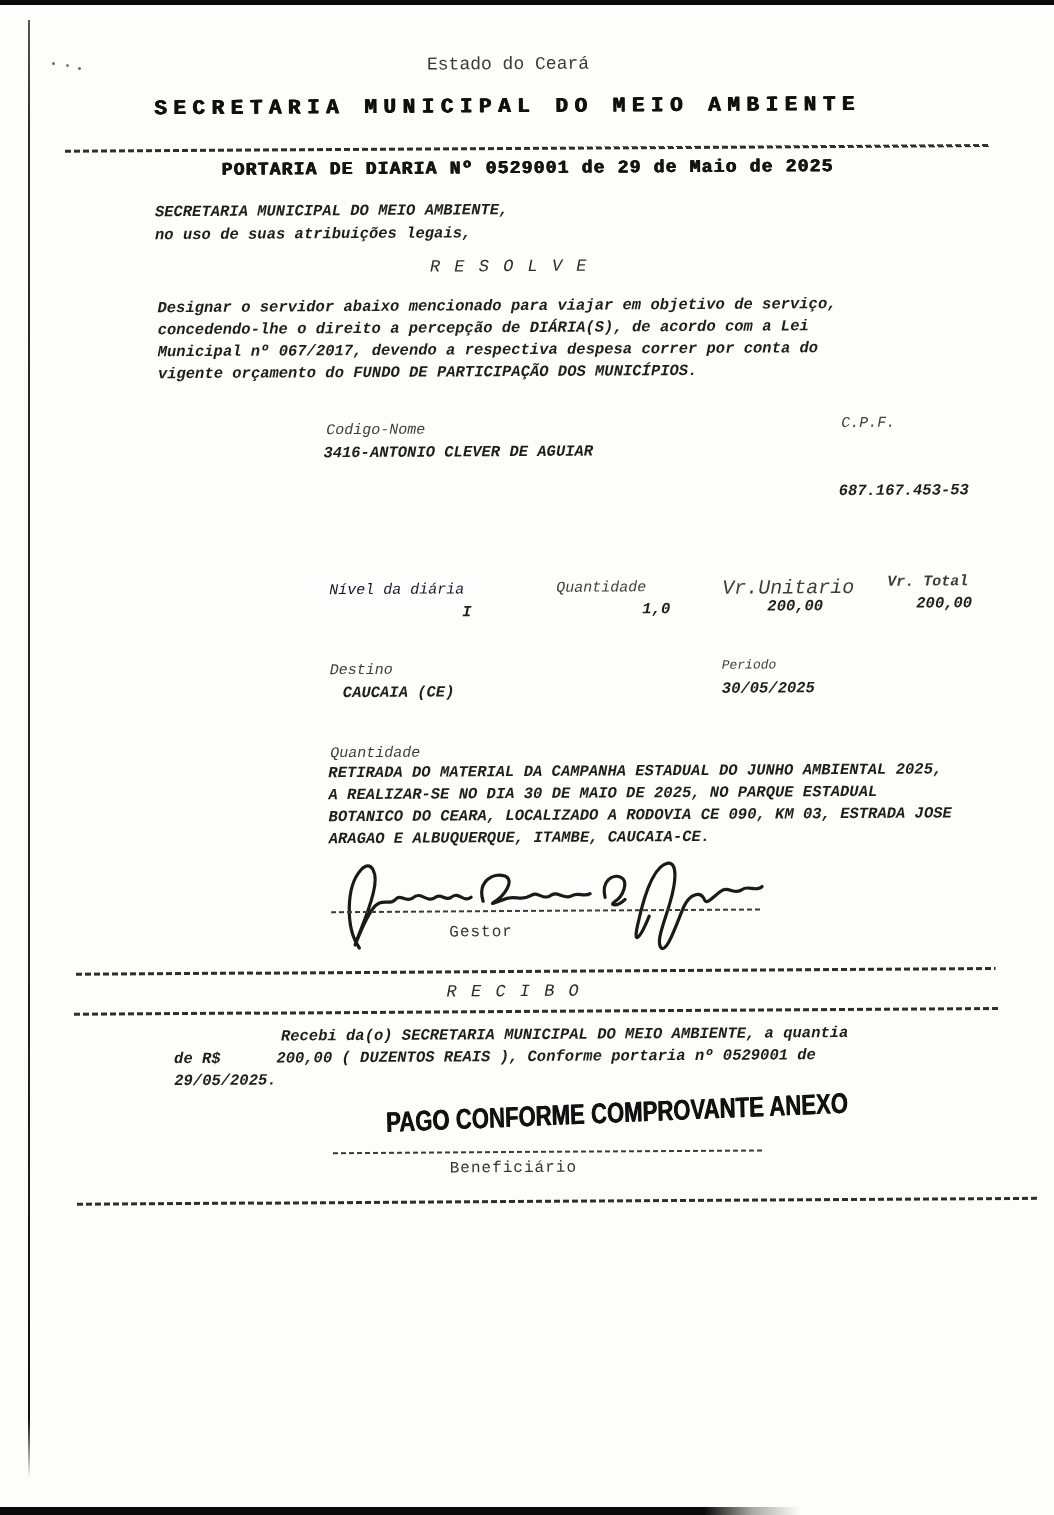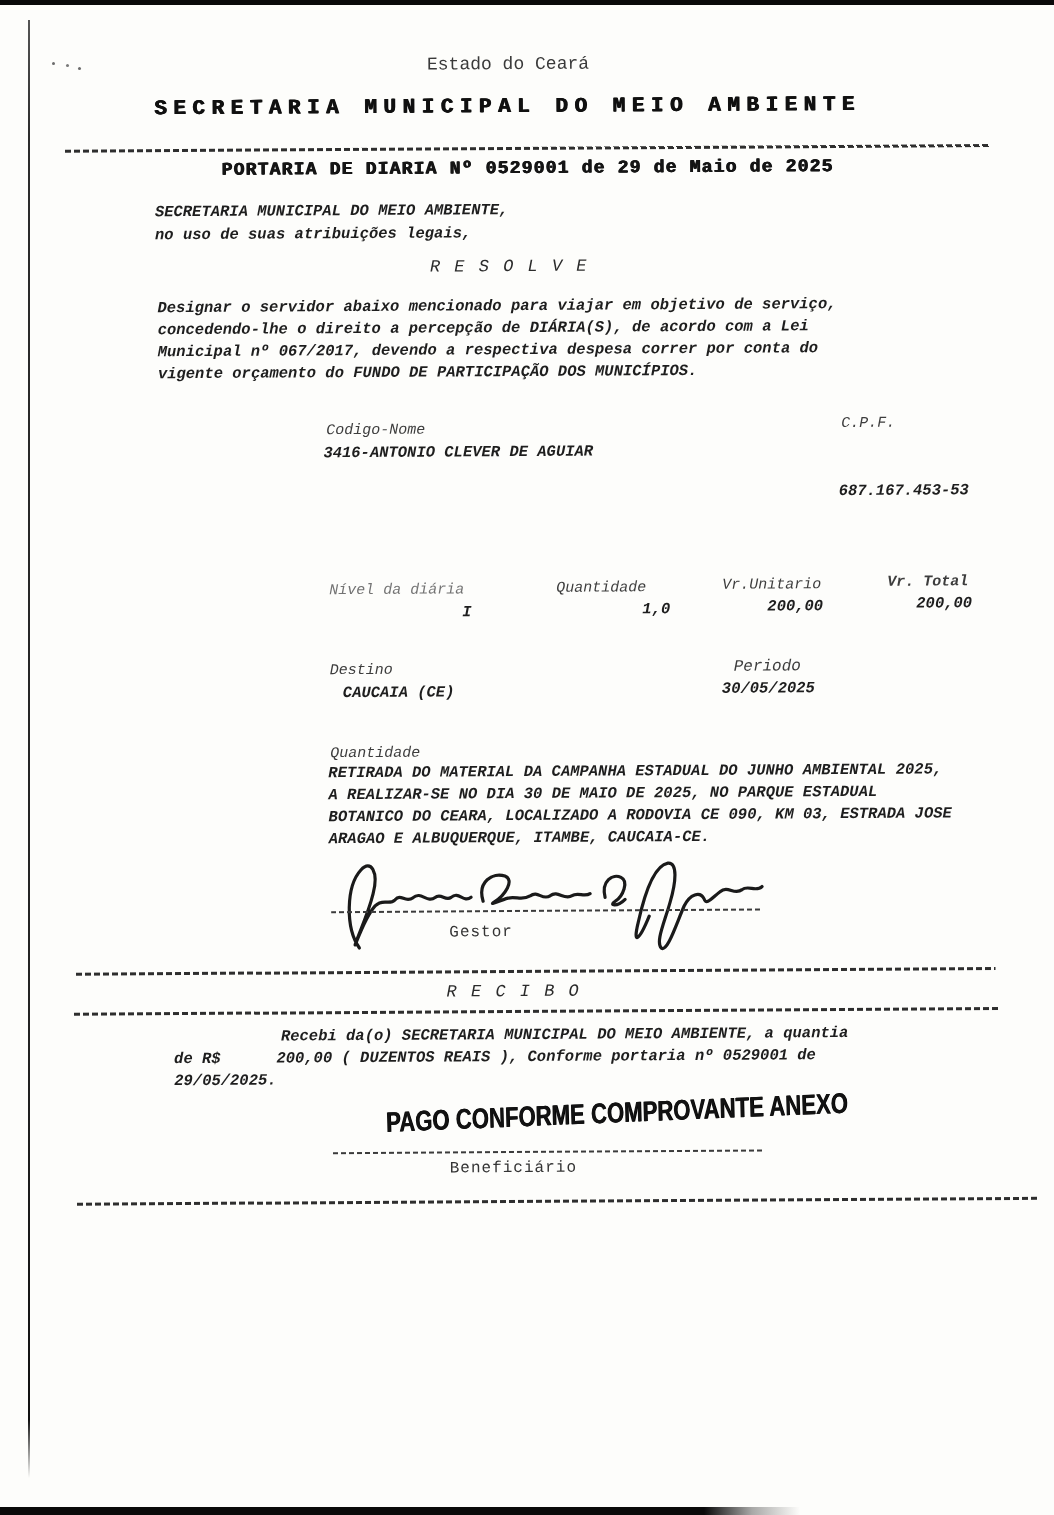--- a/index.html
+++ b/index.html
@@ -68,32 +68,32 @@
     <div class="abs tw b i" style="left:160px;top:297px;font-size:15.5px;">Designar o servidor abaixo mencionado para viajar em objetivo de serviço,</div>
     <div class="abs tw b i" style="left:160px;top:319px;font-size:15.5px;">concedendo-lhe o direito a percepção de DIÁRIA(S), de acordo com a Lei</div>
     <div class="abs tw b i" style="left:160px;top:341px;font-size:15.5px;">Municipal nº 067/2017, devendo a respectiva despesa correr por conta do</div>
     <div class="abs tw b i" style="left:160px;top:363px;font-size:15.5px;">vigente orçamento do FUNDO DE PARTICIPAÇÃO DOS MUNICÍPIOS.</div>
 
     <div class="abs tw i" style="left:328px;top:421px;font-size:15px;color:#3d3d3d;">Codigo-Nome</div>
     <div class="abs tw i" style="left:843px;top:417px;font-size:15px;color:#3d3d3d;">C.P.F.</div>
     <div class="abs tw b i" style="left:325px;top:443px;font-size:15.5px;">3416-ANTONIO CLEVER DE AGUIAR</div>
     <div class="abs tw b i" style="left:840px;top:440px;font-size:15.5px;margin-top:44px;">687.167.453-53</div>
 
-    <div class="abs tw i" style="left:330px;top:581px;font-size:15px;color:#737373;">Nível da diária</div>
+    <div class="abs tw i" style="left:330px;top:581px;font-size:15px;color:#0f172a;">Nível da diária</div>
     <div class="abs tw i" style="left:557px;top:580px;font-size:15px;color:#3d3d3d;">Quantidade</div>
-    <div class="abs tw i" style="left:723px;top:578px;font-size:15px;color:#3d3d3d;">Vr.Unitario</div>
+    <div class="abs tw i" style="left:723px;top:578px;font-size:20px;color:#3d3d3d;">Vr.Unitario</div>
     <div class="abs tw i" style="left:888px;top:576px;font-size:15px;color:#3d3d3d;font-weight:bold;">Vr. Total</div>
 
     <div class="abs tw b i" style="left:463px;top:603px;font-size:15.5px;">I</div>
     <div class="abs tw b i" style="left:643px;top:601px;font-size:15.5px;">1,0</div>
     <div class="abs tw b i" style="left:768px;top:599px;font-size:15.5px;">200,00</div>
     <div class="abs tw b i" style="left:917px;top:597px;font-size:15.5px;">200,00</div>
 
     <div class="abs tw i" style="left:330px;top:661px;font-size:15px;color:#3d3d3d;">Destino</div>
-    <div class="abs tw i" style="left:722px;top:659px;font-size:16px;color:#3d3d3d;margin-left:12px;">Periodo</div>
+    <div class="abs tw i" style="left:722px;top:659px;font-size:13px;color:#3d3d3d;">Periodo</div>
     <div class="abs tw b i" style="left:328px;top:683px;font-size:15.5px;margin-left:15px;">CAUCAIA (CE)</div>
     <div class="abs tw b i" style="left:722px;top:681px;font-size:15.5px;">30/05/2025</div>
 
     <div class="abs tw i" style="left:330px;top:744px;font-size:15px;color:#3d3d3d;">Quantidade</div>
     <div class="abs tw b i" style="left:328px;top:763px;font-size:15.5px;">RETIRADA DO MATERIAL DA CAMPANHA ESTADUAL DO JUNHO AMBIENTAL 2025,</div>
     <div class="abs tw b i" style="left:328px;top:785px;font-size:15.5px;">A REALIZAR-SE NO DIA 30 DE MAIO DE 2025, NO PARQUE ESTADUAL</div>
     <div class="abs tw b i" style="left:328px;top:807px;font-size:15.5px;">BOTANICO DO CEARA, LOCALIZADO A RODOVIA CE 090, KM 03, ESTRADA JOSE</div>
     <div class="abs tw b i" style="left:328px;top:829px;font-size:15.5px;">ARAGAO E ALBUQUERQUE, ITAMBE, CAUCAIA-CE.</div>
 
     <svg class="signature" width="450" height="100" viewBox="0 0 450 100">

